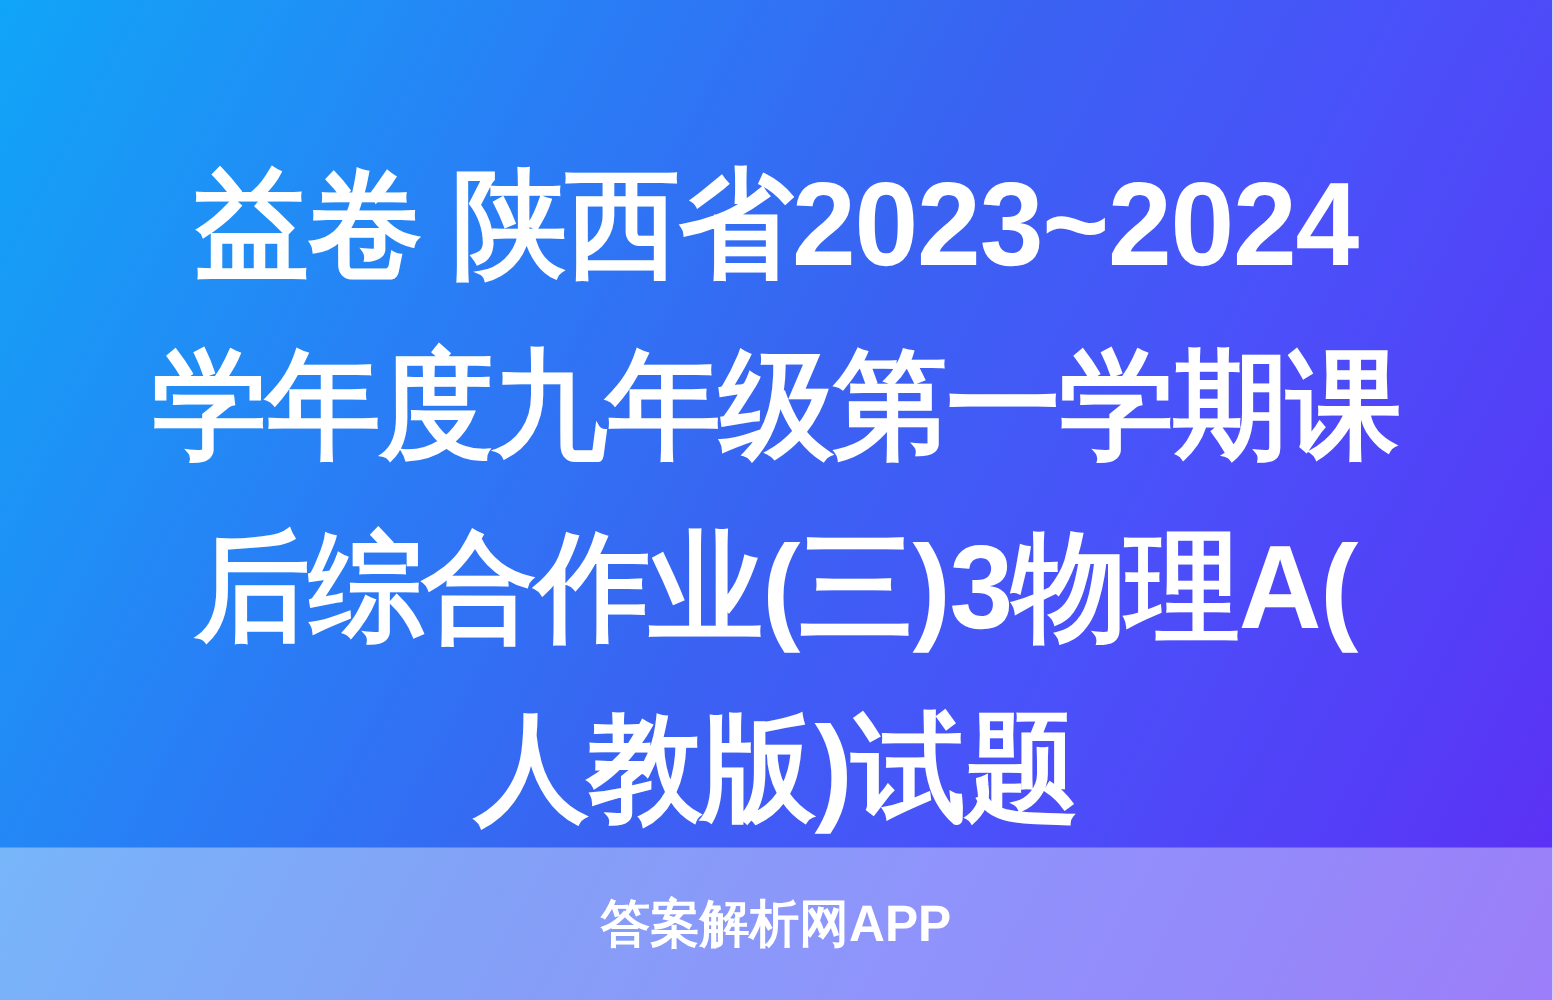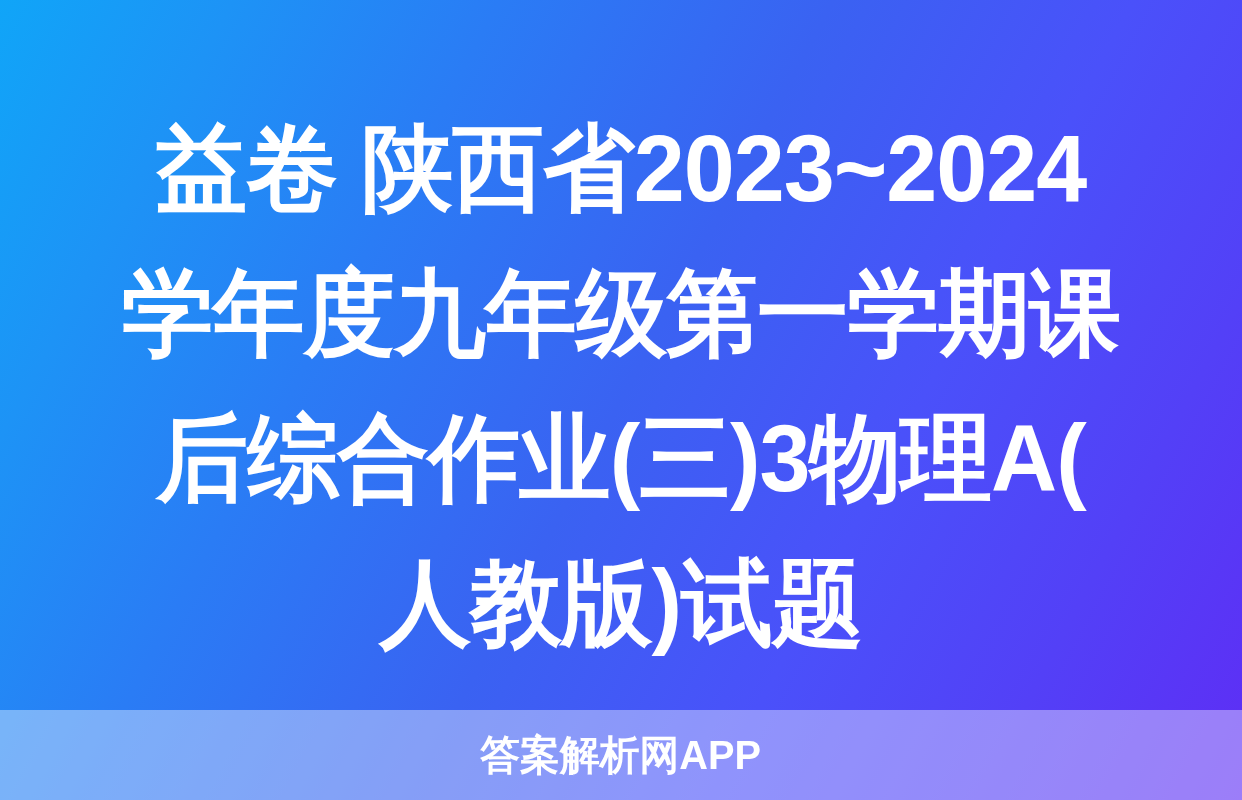--- a/index.html
+++ b/index.html
@@ -28,21 +28,21 @@
         #4a51fa 68%,
         #5340f7 84%,
         #5e2df5 100%);
   }
 
   
   #title-block {
     position: absolute;
     left: 0;
     right: 0;
-    top: 96px;
+    top: 108px;
     padding: 0 74px;
     box-sizing: border-box;
     text-align: center;
   }
 
   .title-line {
     display: block;
     color: #ffffff;
     font-family: "Liberation Sans", "DejaVu Sans", sans-serif;
     font-weight: 700;
@@ -54,21 +54,21 @@
     transform: scaleX(0.965);
     transform-origin: center center;
   }
 
   
   #footer-band {
     position: absolute;
     left: 0;
     right: 0;
     bottom: 0;
-    height: 90px;
+    height: 122px;
     background: rgba(255, 255, 255, 0.385);
     display: flex;
     align-items: center;
     justify-content: center;
   }
 
   #footer-text {
     color: #ffffff;
     font-family: "Liberation Sans", "DejaVu Sans", sans-serif;
     font-weight: 700;

